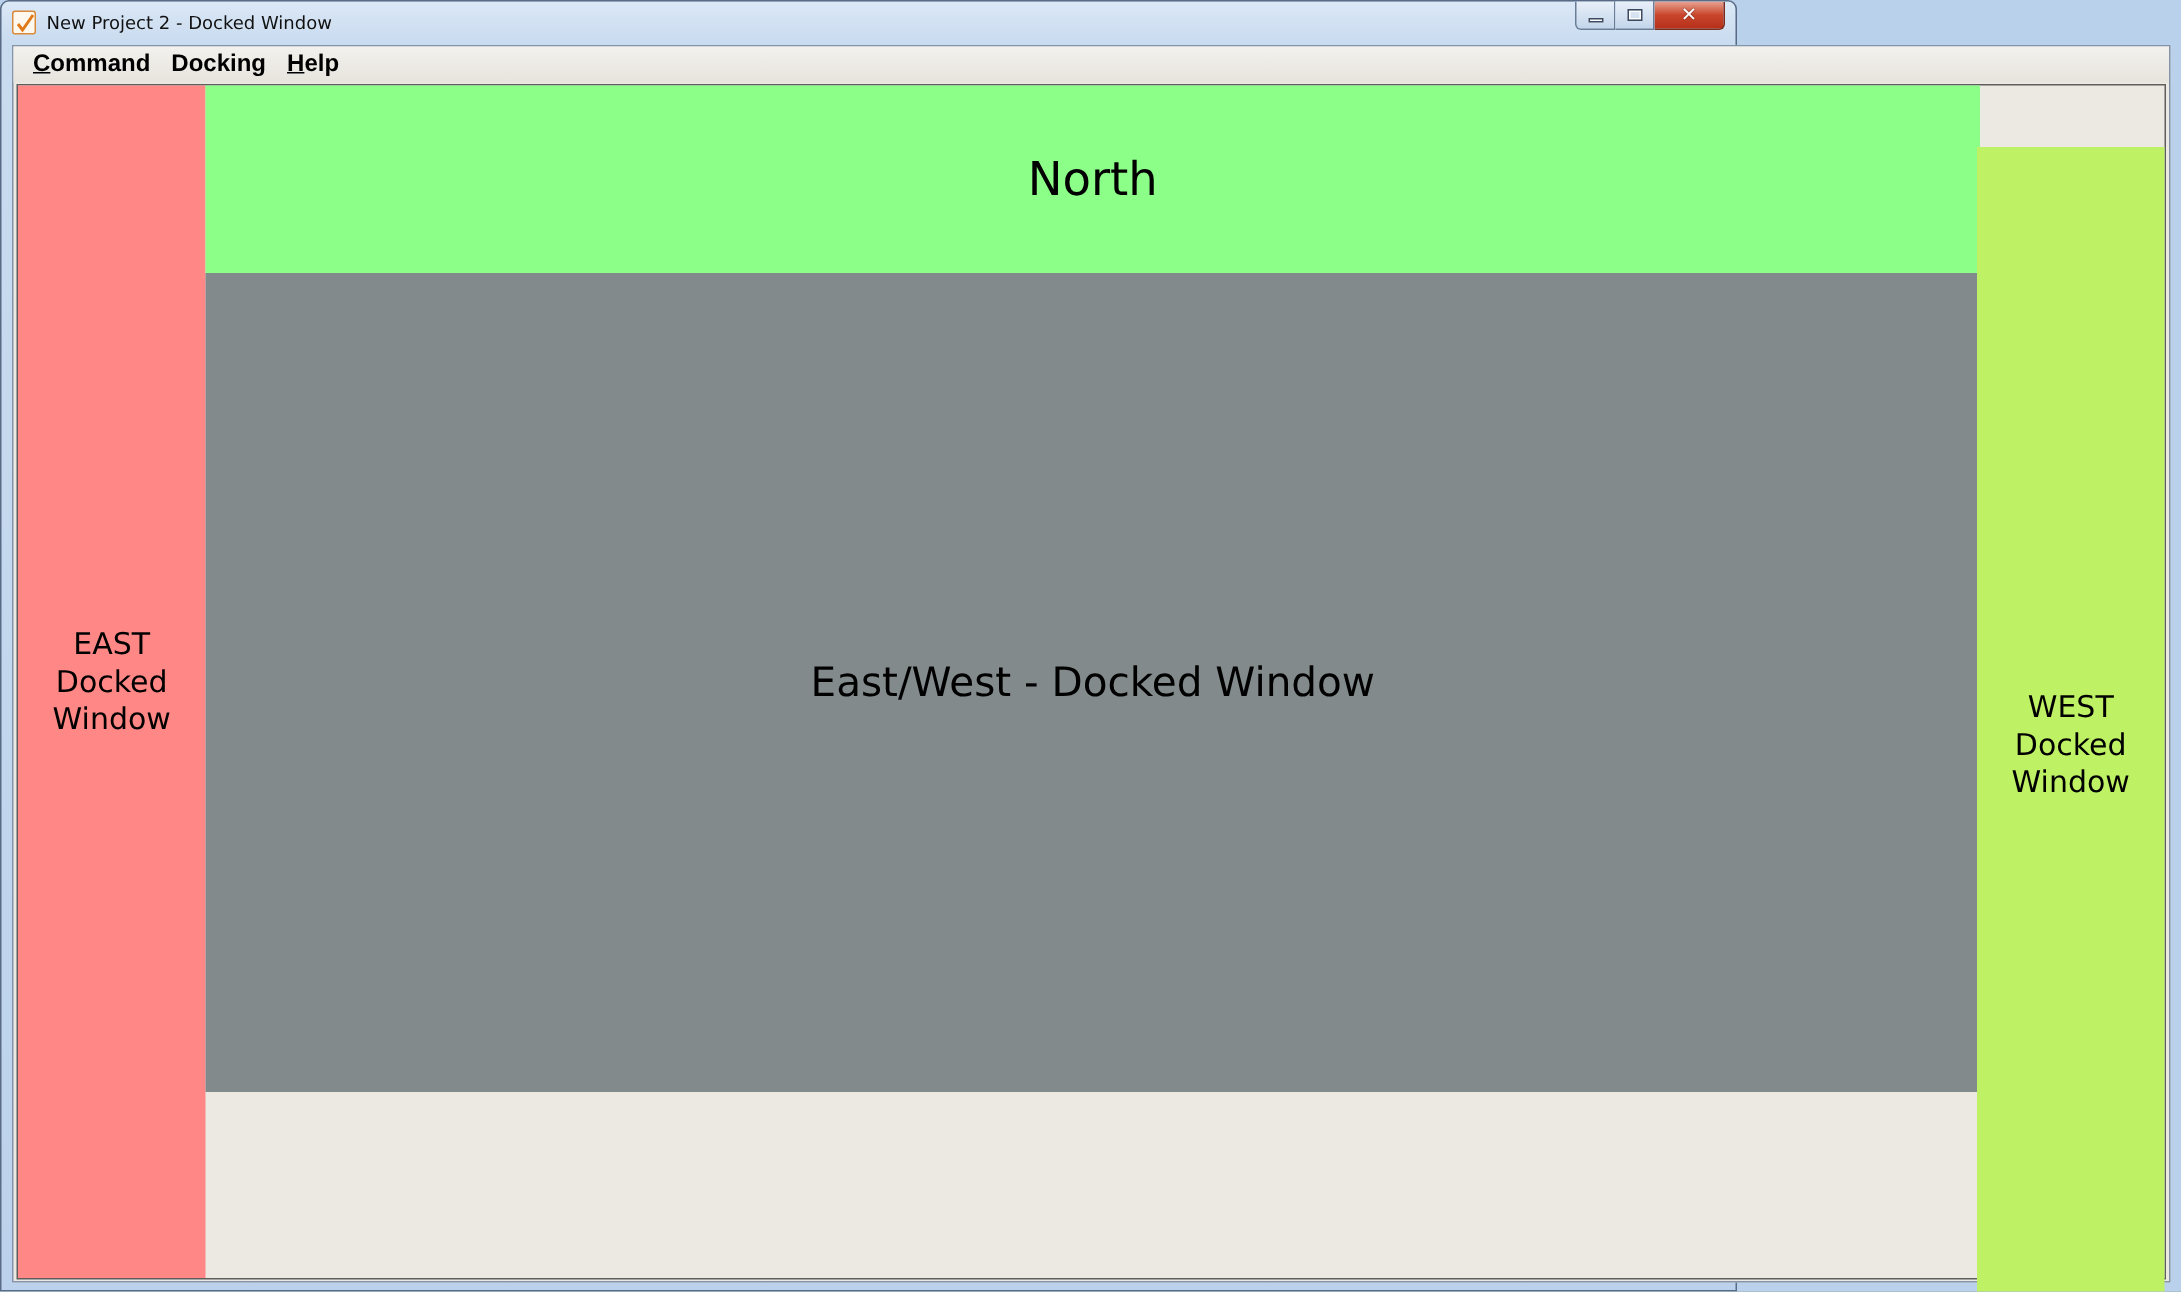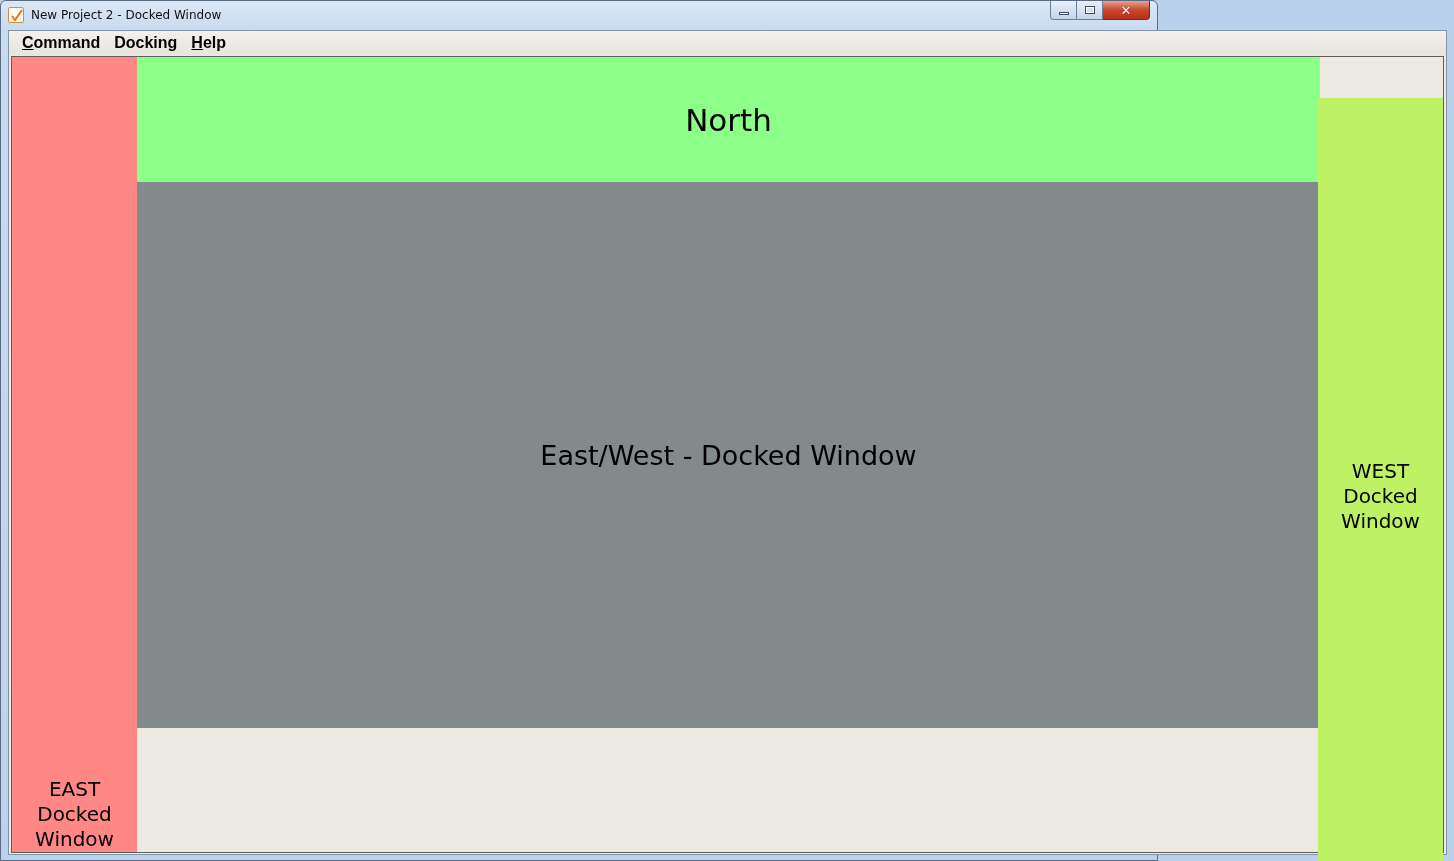--- a/index.html
+++ b/index.html
@@ -56,21 +56,21 @@
     font-family: "Liberation Sans", sans-serif; font-size: 16px; font-weight: bold;
     color: #000; padding: 0 7px; cursor: default; text-align: right;
   }
   .menu-item .u { text-decoration: underline; }
 
   .dock {
     position: absolute; left: 2px; top: 25px; width: 1433px; height: 797px;
     border: 1px solid #5e5e5e;
   }
   .pane { position: absolute; display: flex; align-items: center; justify-content: center; text-align: center; color: #000; font-family: "DejaVu Sans", sans-serif; }
-  .east { left: 0; top: 0; width: 125px; height: 795px; background: #ff8785; font-size: 20px; line-height: 25px; align-items: flex-end; }
+  .east { left: 0; top: 0; width: 125px; height: 795px; background: #ff8785; font-size: 20px; line-height: 25px; }
   .west { right: 0; top: 0; width: 125px; height: 795px; background: #bef264; font-size: 20px; line-height: 25px; padding-top: 2px; margin-top: 41px; }
   .north { left: 125px; top: 0; width: 1183px; height: 125px; background: #8cff88; font-size: 31px; padding-top: 0px; }
   .south { left: 125px; top: 671px; width: 1183px; height: 124px; background: #8cff88; font-size: 26px; padding-top: 4px; }
   .center { left: 125px; top: 125px; width: 1183px; height: 546px; background: #828a8b; font-size: 27px; line-height: 35px; padding-top: 0; }
   .line { display: block; }
 </style>
 </head>
 <body>
 
 <div class="window">

